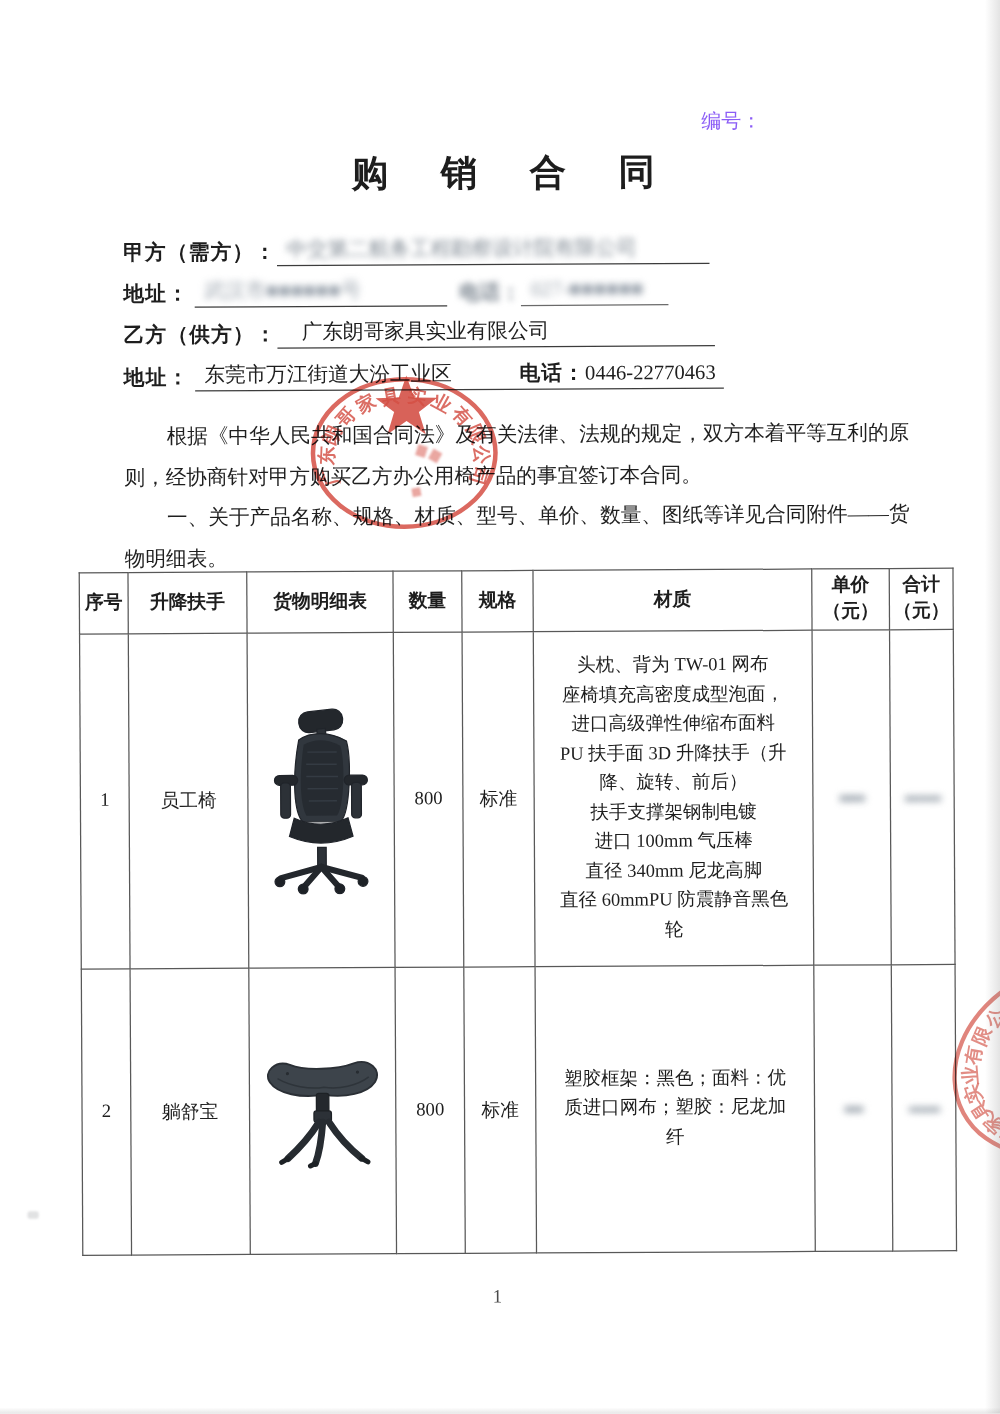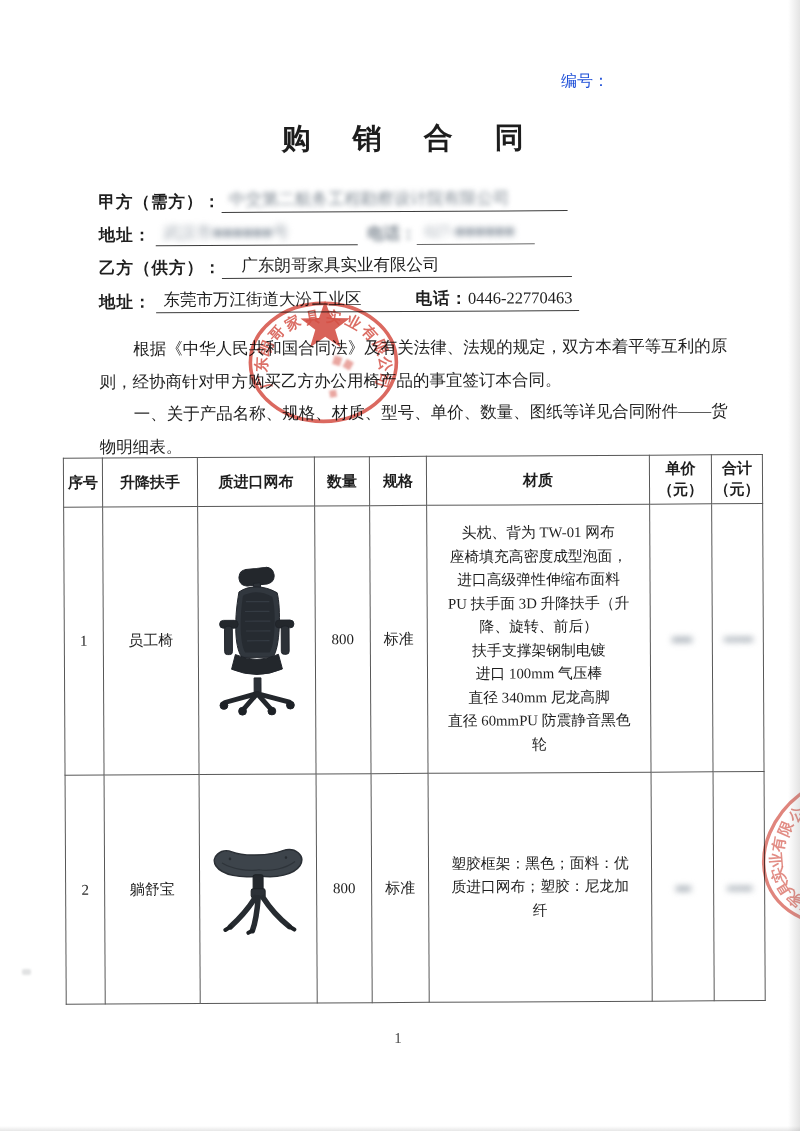--- a/index.html
+++ b/index.html
@@ -4,21 +4,21 @@
 <style>
   html,body{margin:0;padding:0;background:#e8e8e8;}
   .page{
     position:relative;width:800px;height:1131px;margin:0 auto;
     background:#ffffff;overflow:hidden;
     font-family:"Liberation Serif","DejaVu Serif",serif;
     color:#2b2b2b;
   }
   .tilt{position:absolute;inset:0;transform:rotate(-0.3deg);transform-origin:400px 480px;}
   .abs{position:absolute;}
-  .ref{left:563px;top:72px;font-size:16px;color:#1d4ed8;}
+  .ref{left:563px;top:88px;font-size:16px;color:#8b5cf6;}
   .title{left:0;right:0;top:119px;text-align:center;padding-left:26px;
     font-size:29px;font-weight:bold;letter-spacing:17px;color:#1d1d1d;
     font-family:"Liberation Sans","DejaVu Sans",sans-serif;}
   .pline{left:100px;font-size:16.5px;white-space:nowrap;color:#1e1e1e;}
   .plabel{font-weight:bold;font-family:Liberation Serif, serif;letter-spacing:1px;}
   .uline{display:inline-block;border-bottom:1.4px solid #3c3c3c;vertical-align:bottom;
     padding:0 6px 1px 8px;min-height:21px;}
   .blurtxt{filter:blur(2.6px);color:#7c8690;}
   .blurtxt2{filter:blur(3px);color:#98a1ab;}
   .para{left:100px;width:628px;font-size:16.5px;line-height:32.5px;
@@ -81,21 +81,21 @@
           <col style="width:55px">
         <col style="width:57px">
           <col style="width:223px">
           <col style="width:62px">
           <col style="width:51px">
       </colgroup>
       <tbody>
           <tr style="height:49px;">
         <td class="hdr">序号</td>
         <td class="hdr">升降扶手</td>
-        <td class="hdr">质进口网布</td>
+        <td class="hdr">货物明细表</td>
         <td class="hdr">数量</td>
         <td class="hdr">规格</td>
         <td class="hdr">材质</td>
         <td class="hdr">单价
 （元）</td>
         <td class="hdr">合计
 （元）</td>
       </tr>
 
       <tr style="height:268px;">

